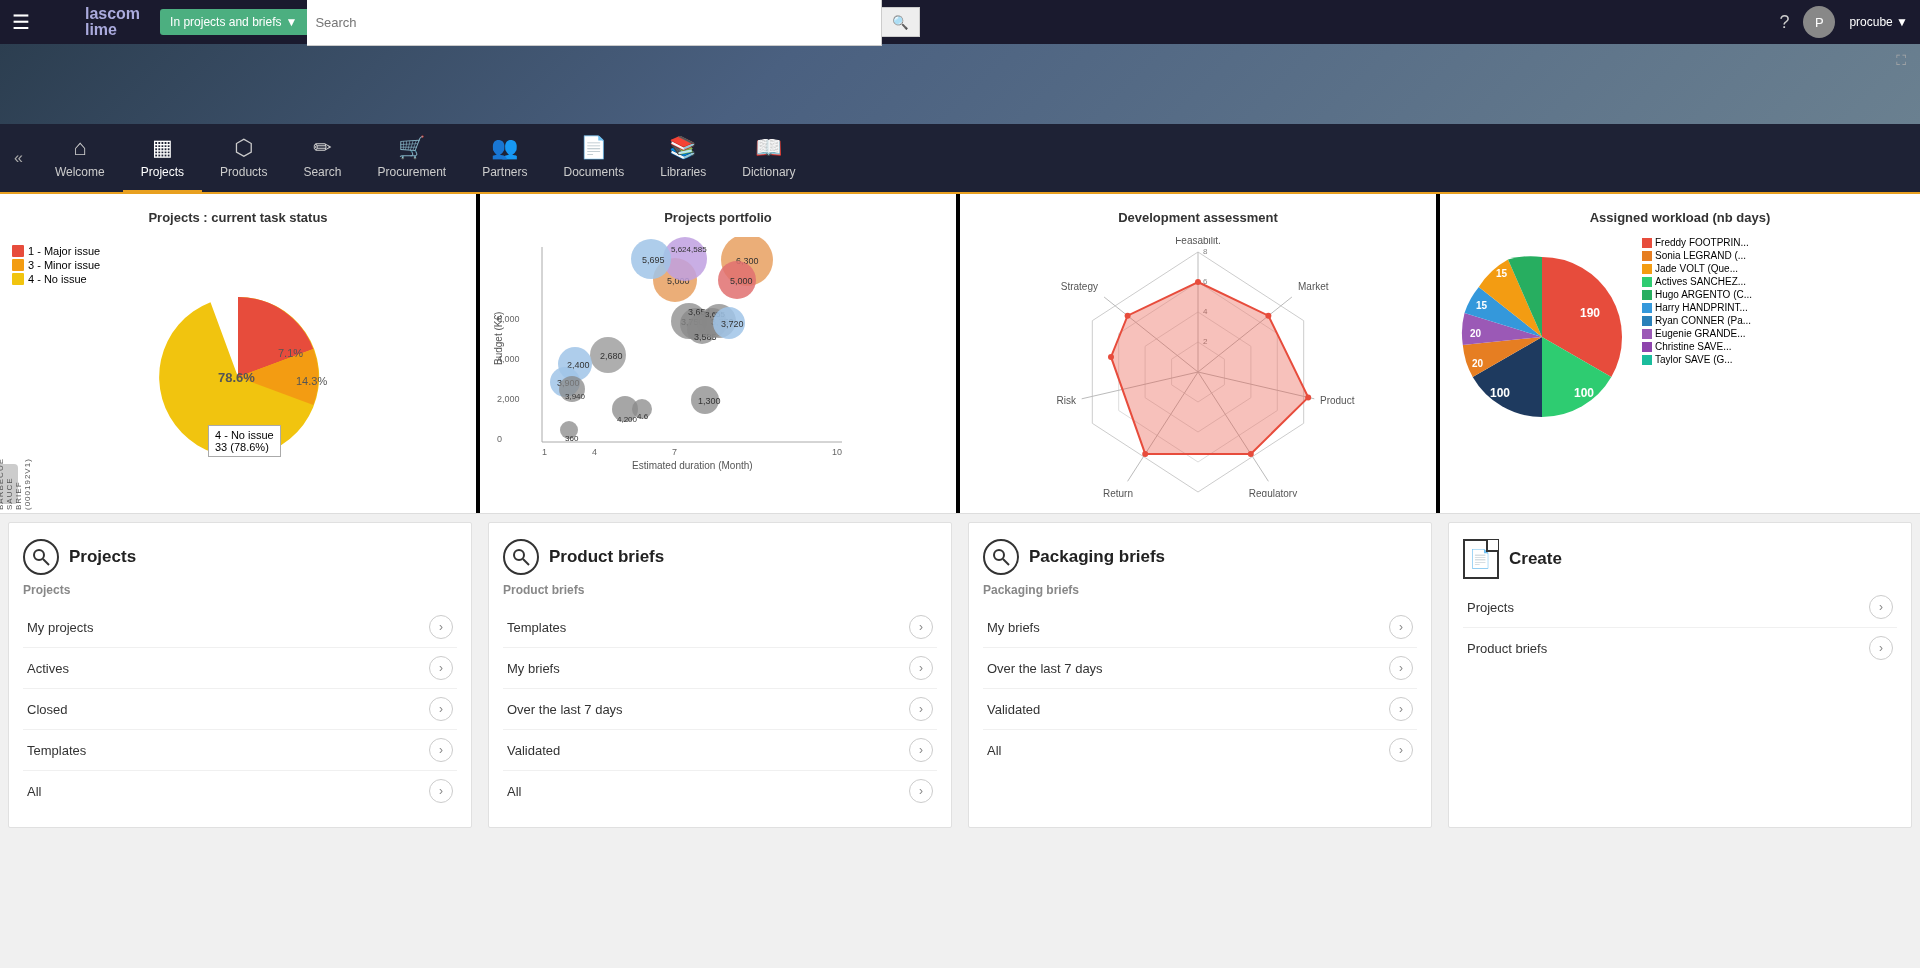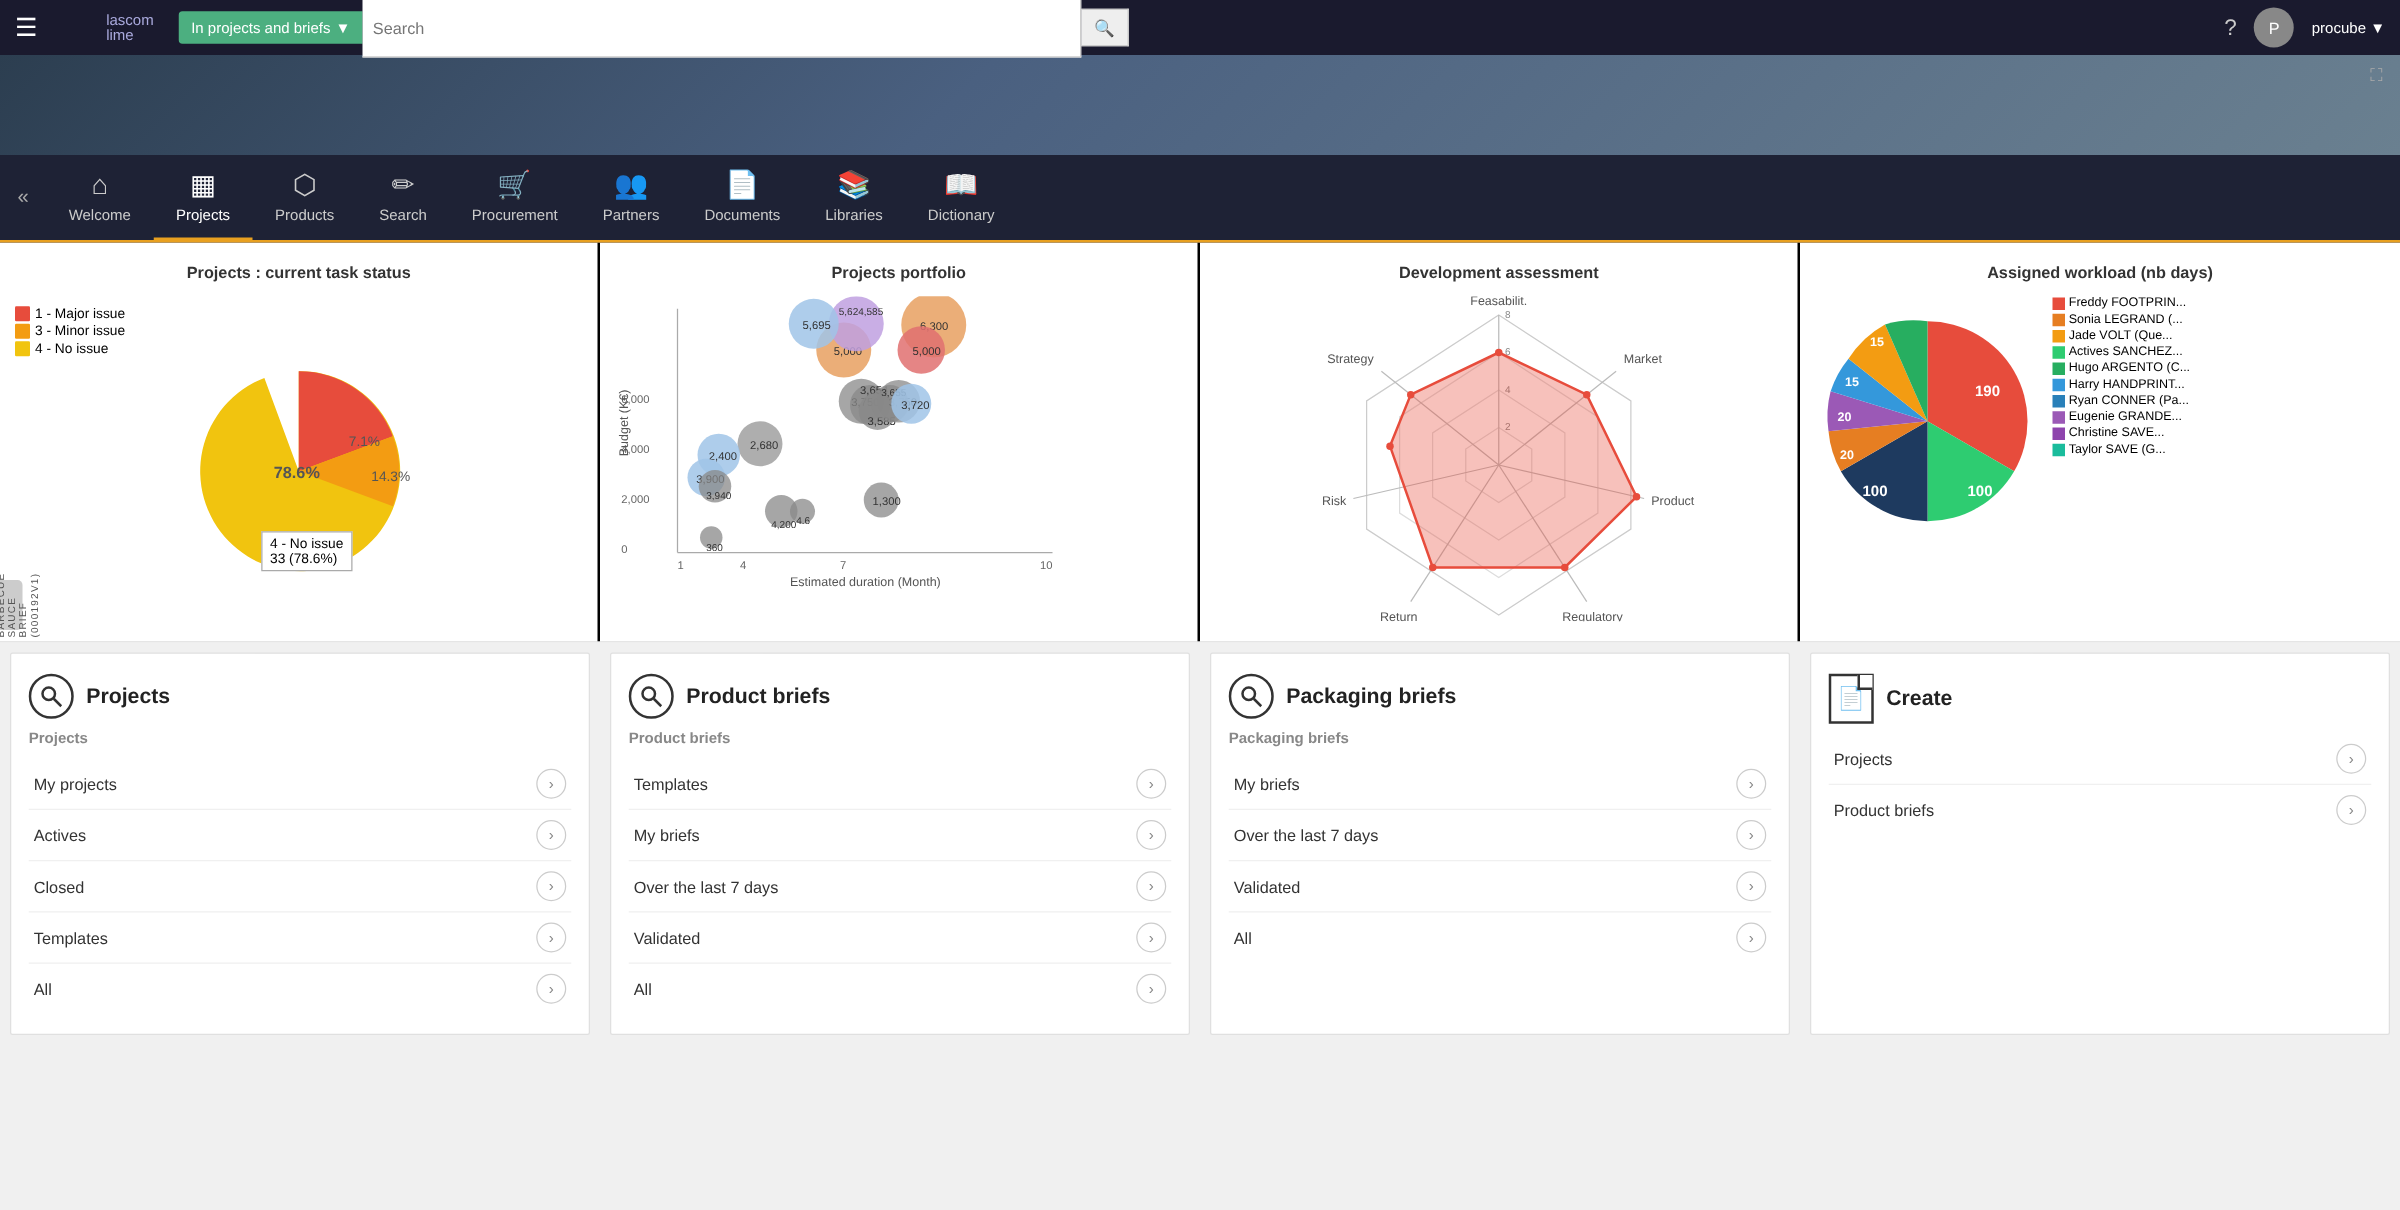--- a/index.html
+++ b/index.html
@@ -4,21 +4,21 @@
   <style>
     * { box-sizing: border-box; margin: 0; padding: 0; }
     body { font-family: Arial, sans-serif; font-size: 13px; background: #f0f0f0; overflow-x: hidden; }
 
     
     .topbar {
       display: flex; align-items: center; background: #1a1a2e; height: 44px;
       padding: 0 12px; gap: 10px; position: relative; z-index: 10;
     }
     .topbar-logo { color: #fff; font-size: 18px; font-weight: bold; font-style: italic; line-height: 1; }
-    .topbar-logo span { display: block; font-size: 12px; color: #aad; font-style: normal; font-weight: normal; padding-left: 39px; }
+    .topbar-logo span { display: block; font-size: 16px; color: #aad; font-style: normal; font-weight: bold; padding-left: 39px; }
     .menu-icon { color: #fff; font-size: 20px; margin-right: 6px; cursor: pointer; }
     .search-area { display: flex; align-items: center; flex: 1; max-width: 760px; margin-left: 10px; }
     .search-dropdown {
       background: #4caf80; color: #fff; border: none; padding: 6px 10px;
       border-radius: 3px 0 0 3px; cursor: pointer; font-size: 12px; display: flex; align-items: center; gap: 4px;
     }
     .search-input {
       flex: 1; height: 47px; border: 1px solid #ccc; border-left: none;
       padding: 0 8px; font-size: 13px; outline: none;
     }
@@ -58,21 +58,21 @@
 
     
     .main { background: #f5f5f5; padding: 0; }
 
     
     .charts-row {
       display: grid; grid-template-columns: 1fr 1fr 1fr 1fr;
       gap: 0; background: #fff; border-bottom: 1px solid #ddd;
     }
     .chart-panel {
-      padding: 16px 12px; border-right: 2px solid #000000; min-height: 300px;
+      padding: 16px 12px; border-right: 4px solid #000000; min-height: 300px;
     }
     .chart-panel:last-child { border-right: none; }
     .chart-title { font-size: 13px; font-weight: bold; color: #333; text-align: center; margin-bottom: 12px; }
 
     
     .pie-container { position: relative; width: 180px; height: 180px; margin: 0 auto; }
     .pie-legend { margin-top: 8px; font-size: 11px; }
     .pie-legend-item { display: flex; align-items: center; gap: 4px; margin-bottom: 2px; }
     .pie-legend-color { width: 12px; height: 12px; border-radius: 1px; }
     .pie-tooltip {

